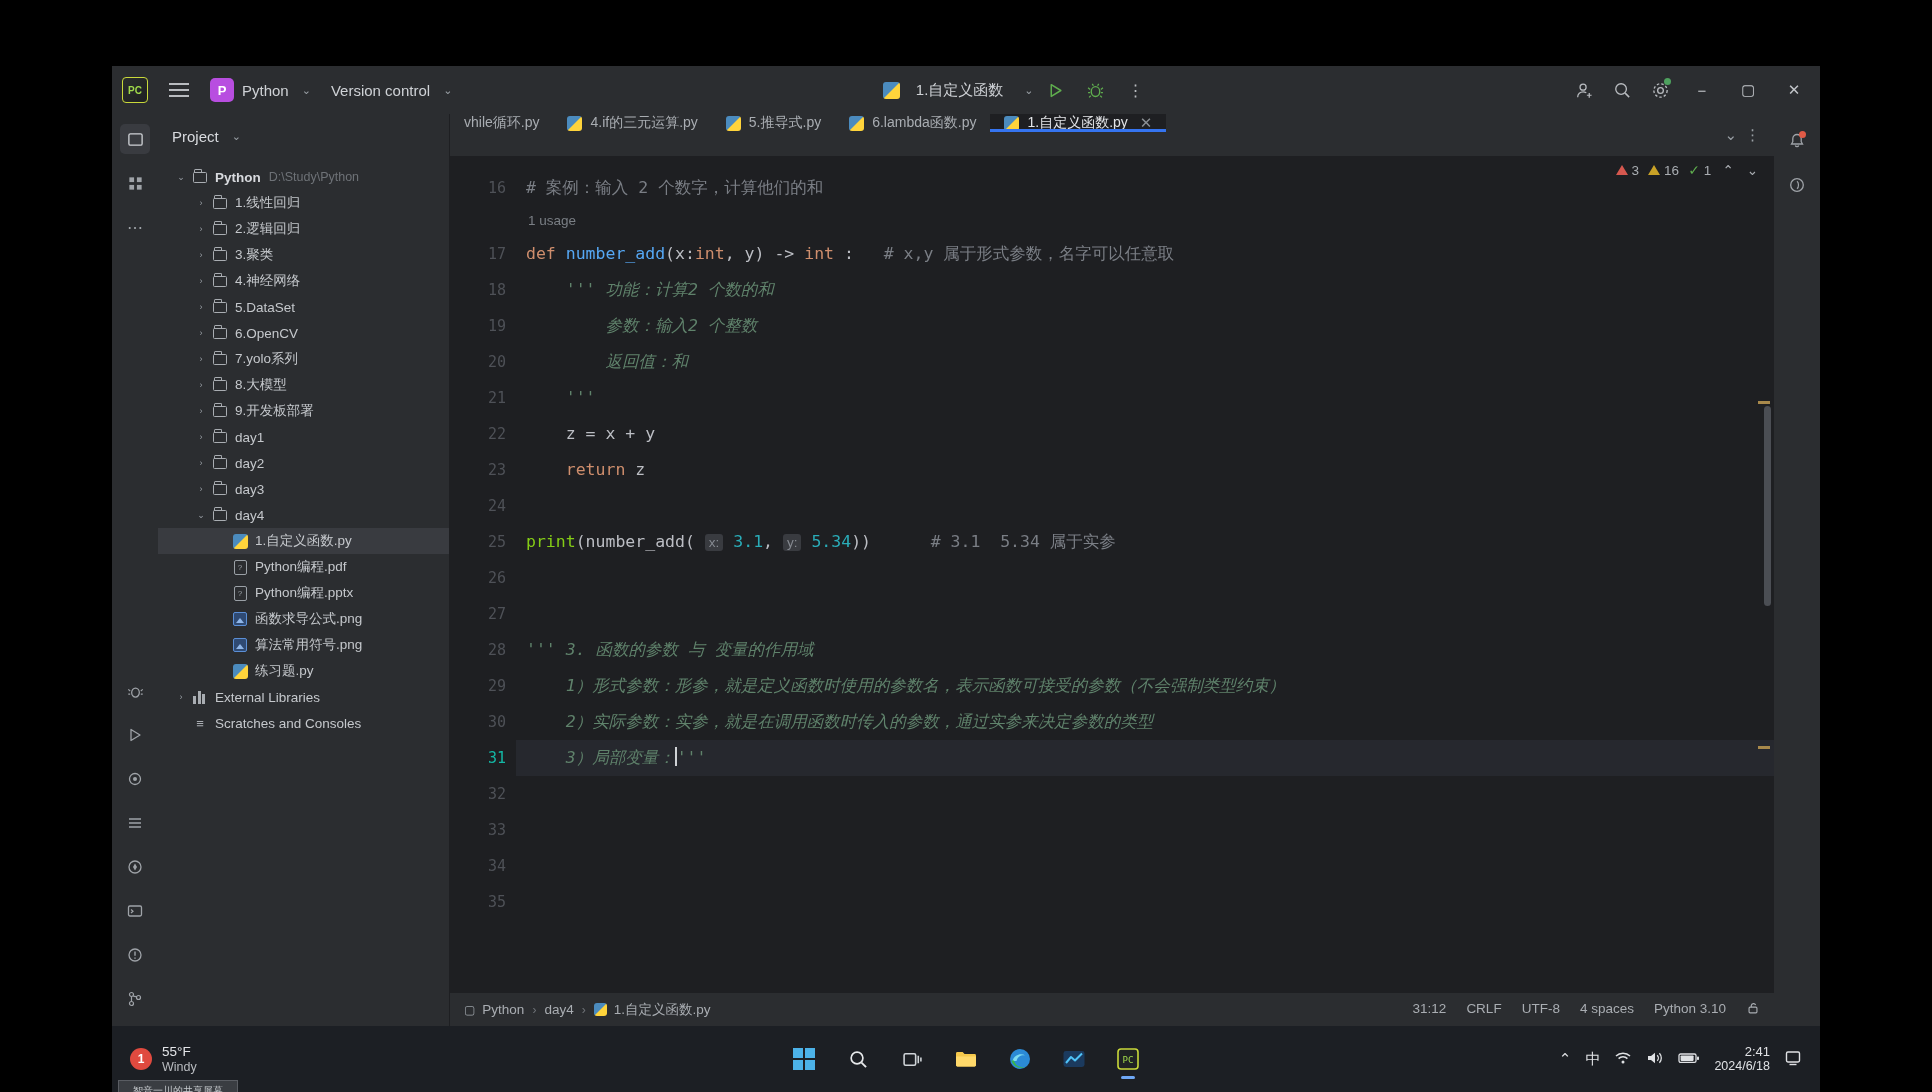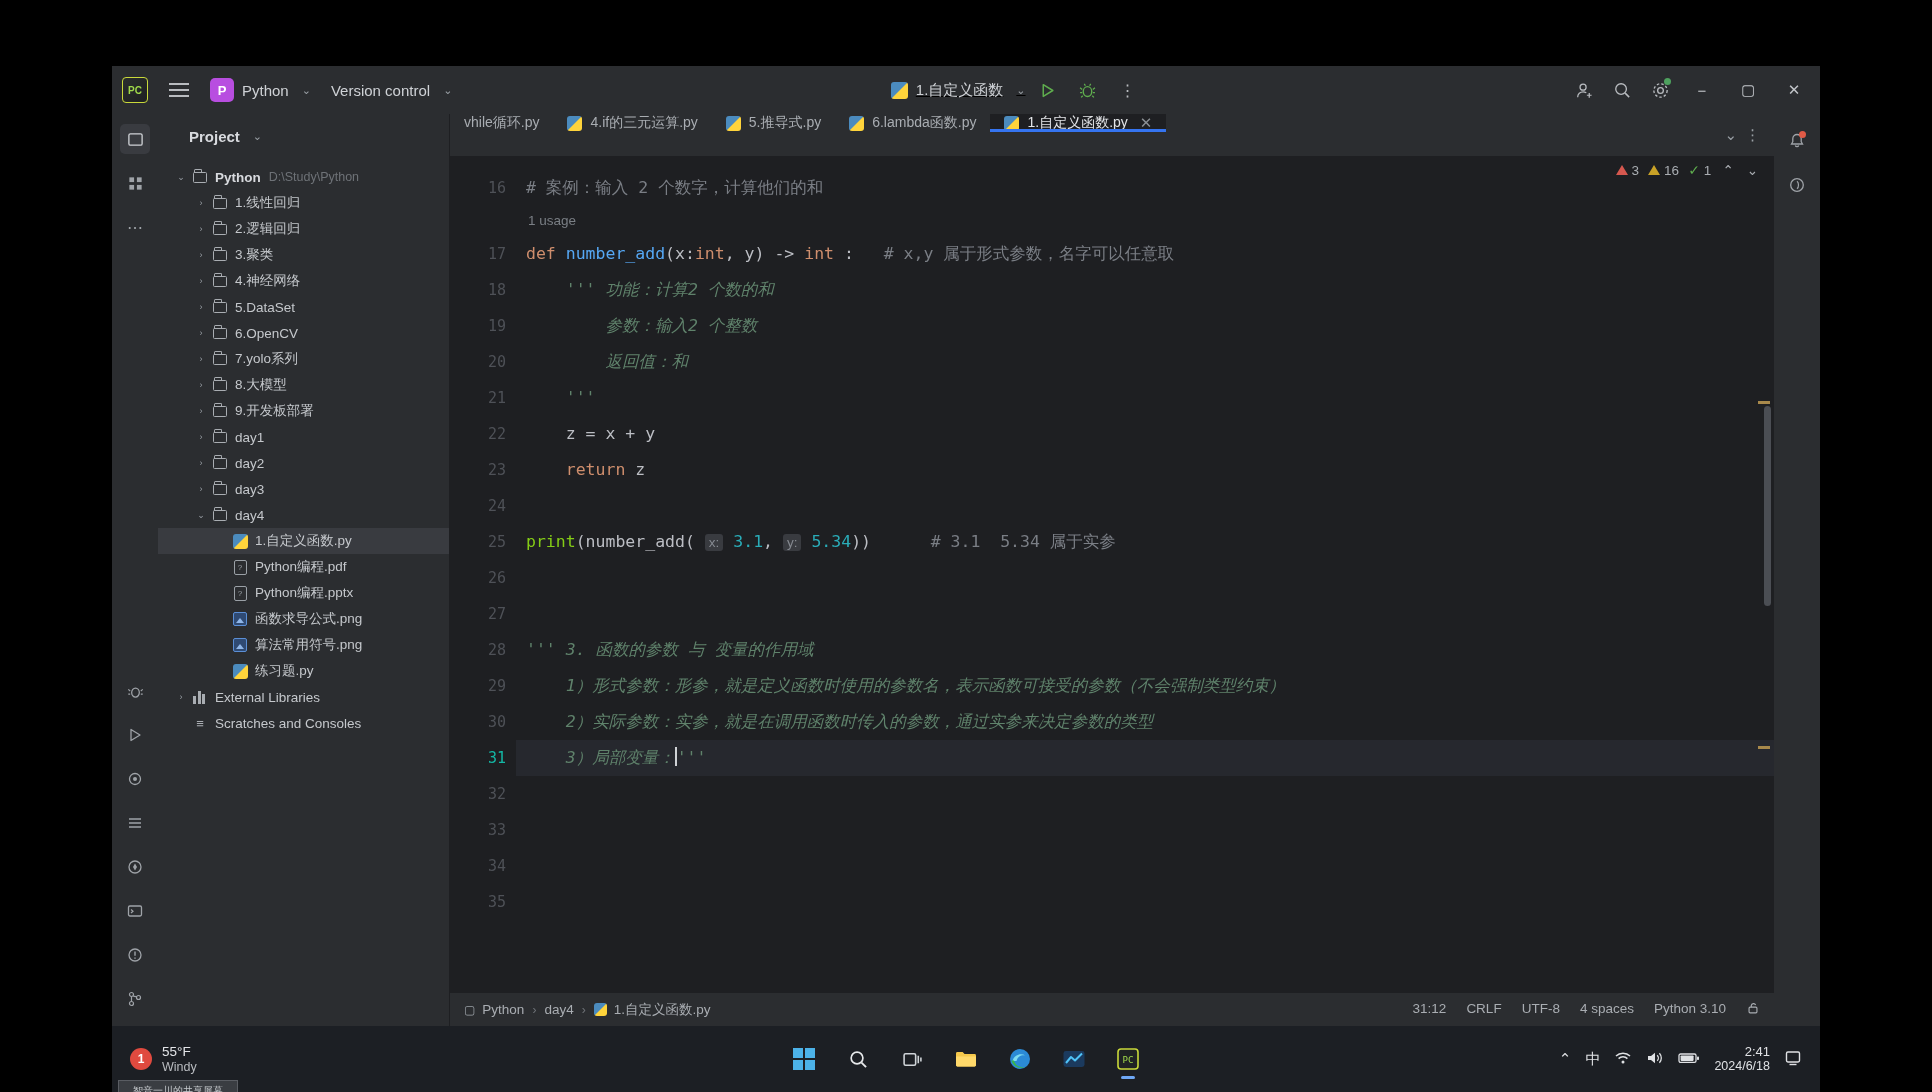--- a/index.html
+++ b/index.html
@@ -39,21 +39,21 @@
   .burger i { display:block; width:20px; height:2px; background:#b9bcc0; }
   .proj-chip { display:flex; align-items:center; gap:8px; margin-right: 18px; cursor:pointer;}
   .proj-sq {
     width: 24px; height: 24px; border-radius: 5px;
     background:#b84ee0; color:#fff; font-size:13px; font-weight:600;
     display:flex; align-items:center; justify-content:center;
   }
   .tb-txt { color:#cfd2d6; font-size:15px; }
   .chev { color:#9aa0a6; font-size:11px; margin-left:5px; }
   .tb-center { flex:1; display:flex; align-items:center; justify-content:center; gap:4px; }
-  .runcfg { display:flex; align-items:center; gap:8px; cursor:pointer;text-decoration:underline; }
+  .runcfg { display:flex; align-items:center; gap:16px; cursor:pointer; }
   .tb-right { display:flex; align-items:center; gap:2px; }
   .ticon {
     width:36px; height:32px; display:flex; align-items:center; justify-content:center;
     color:#b9bcc0; cursor:pointer; position:relative;
   }
   .ticon.green { color:#5fad4e; }
   .wbtn { width:44px; height:34px; display:flex; align-items:center; justify-content:center;
     color:#c2c5c9; font-size:15px; cursor:pointer; }
 
   
@@ -67,21 +67,21 @@
   .stripe.right { padding-top: 12px; }
   .sicon { width:30px; height:30px; display:flex; align-items:center; justify-content:center;
     color:#9fa3a8; cursor:pointer; border-radius:5px; position:relative; }
   .sicon.active { background:#393b40; color:#cfd2d6; }
   .sp { flex:1; }
 
   
   .project { width: 292px; background:#2b2d30; flex:none; display:flex; flex-direction:column;
     border-right:1px solid #1e1f22; }
   .proj-head { height:44px; display:flex; align-items:center; gap:8px; padding:0 14px; }
-  .proj-head b { color:#d8dade; font-size:15px; font-weight:700;margin-left:17px; }
+  .proj-head b { color:#d8dade; font-size:15px; font-weight:400; }
   .tree { flex:1; overflow:hidden; padding-top:6px; font-size:13.5px; }
   .row { height:26px; display:flex; align-items:center; color:#c5c8cc; cursor:pointer;
     white-space:nowrap; padding-right:6px; }
   .row.sel { background:#393b40; border-radius:0; }
   .arrow { width:18px; flex:none; color:#9aa0a6; font-size:9px; text-align:center; }
   .arrow.none { color:transparent; }
   .ico { width:20px; flex:none; display:flex; align-items:center; justify-content:center; margin-right:5px;}
   .lbl { font-size:13.5px; }
   .lbl.bold { font-weight:600; color:#d8dade; }
   .path { color:#6e7277; font-size:12.5px; margin-left:8px; }

